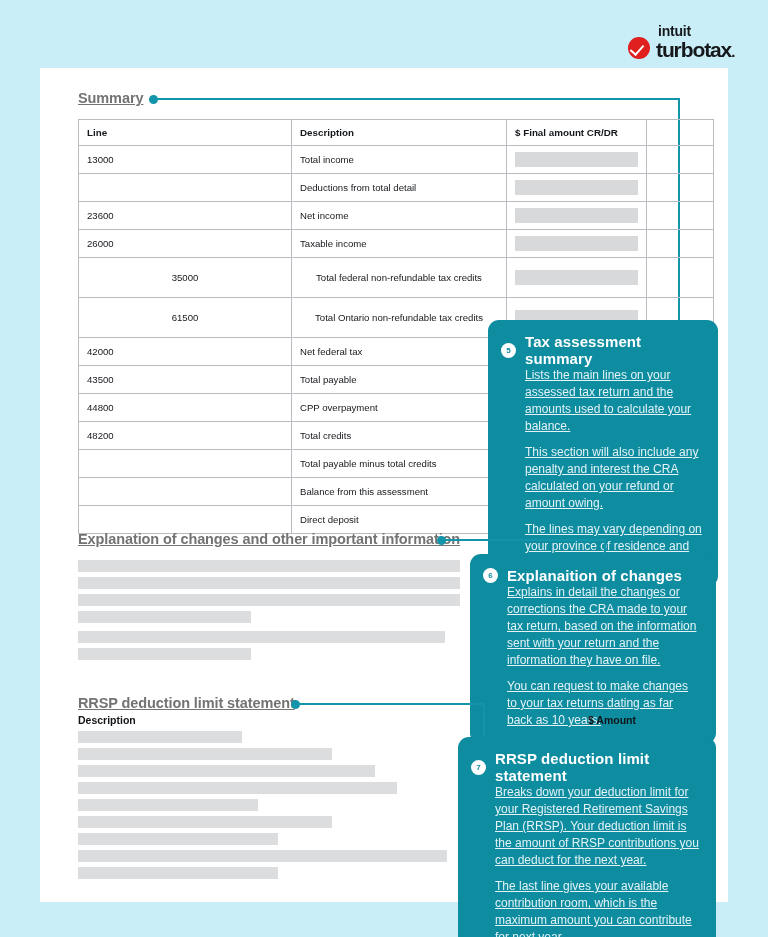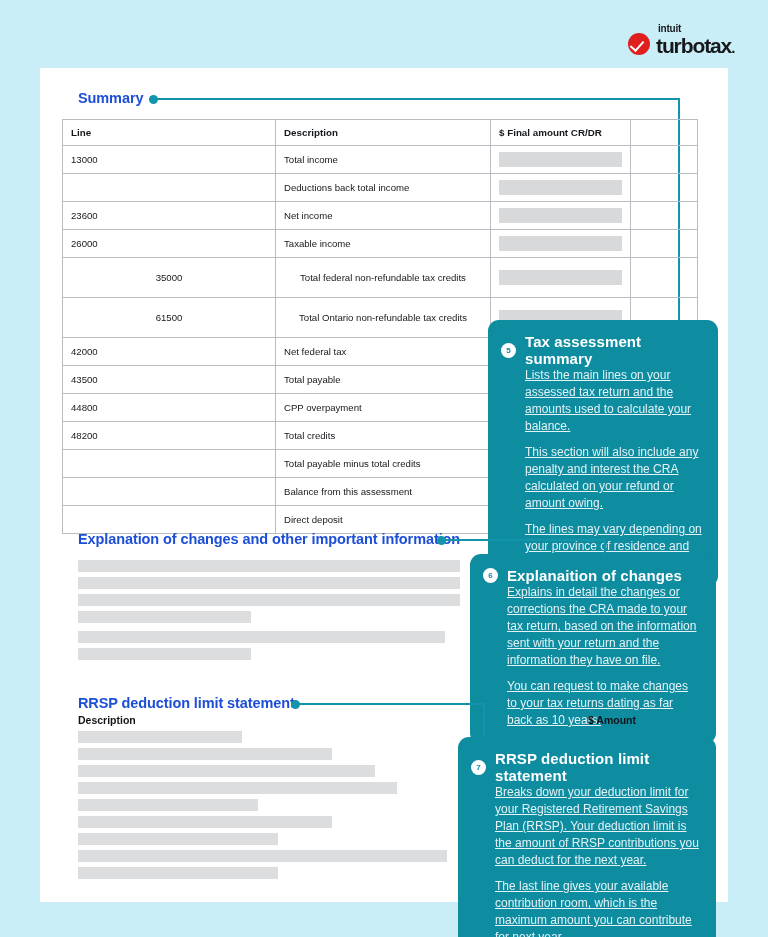--- a/index.html
+++ b/index.html
@@ -19,55 +19,55 @@
     background:#e01f1f;position:relative;flex:0 0 auto;
     margin-bottom:1px;
   }
   .logo-check:before{
     content:"";position:absolute;left:5px;top:5px;
     width:6px;height:11px;border:solid #fff;
     border-width:0 2.6px 2.6px 0;transform:rotate(42deg);
   }
   .logo-words{display:flex;flex-direction:column;line-height:1;}
   .logo-intuit{
-    font-size:10px;font-weight:bold;color:#16181c;
+    font-size:14px;font-weight:bold;color:#16181c;
     letter-spacing:-0.2px;margin-left:2px;margin-bottom:1px;
   }
   .logo-tt{
     font-size:21px;font-weight:bold;color:#16181c;
     letter-spacing:-1.1px;
   }
   .logo-tt .dot{font-size:15px;}
 
   
   .sheet{
     position:absolute;left:40px;top:68px;
     width:688px;height:834px;background:#ffffff;
   }
 
   
   .sec-head{
     position:absolute;font-size:14.5px;font-weight:bold;
-    color:#1d4ed8;letter-spacing:-0.1px;white-space:nowrap;
+    color:#737373;letter-spacing:-0.1px;white-space:nowrap;text-decoration:underline;
   }
   #head-summary{left:78px;top:90px;}
   #head-explanation{left:78px;top:531px;}
   #head-rrsp{left:78px;top:695px;}
 
   
   .c-dot{
     position:absolute;width:9px;height:9px;border-radius:50%;
     background:#1294ab;
   }
   .c-h{position:absolute;height:2px;background:#1294ab;}
   .c-v{position:absolute;width:2px;background:#1294ab;}
 
   
   .tbl{
-    position:absolute;left:62px;top:119px;width:635px;
+    position:absolute;left:78px;top:119px;width:635px;
     border-collapse:collapse;table-layout:fixed;
     font-size:9.6px;color:#15181c;
   }
   .tbl col.c-line{width:213px;}
   .tbl col.c-desc{width:215px;}
   .tbl col.c-amt{width:140px;}
   .tbl col.c-x{width:67px;}
   .tbl th,.tbl td{
     border:1px solid #b9bdc2;
     padding:6px 8px;text-align:left;vertical-align:middle;
@@ -152,21 +152,21 @@
       <tr>
         <td class="cell-line">13000</td>
         <td class="cell-desc">Total income</td>
         <td class="cell-amt">
           <span class="bar"></span>
         </td>
         <td class="cell-x"></td>
       </tr>
       <tr>
         <td class="cell-line"></td>
-        <td class="cell-desc">Deductions back total income</td>
+        <td class="cell-desc">Deductions from total detail</td>
         <td class="cell-amt">
           <span class="bar"></span>
         </td>
         <td class="cell-x"></td>
       </tr>
       <tr>
         <td class="cell-line">23600</td>
         <td class="cell-desc">Net income</td>
         <td class="cell-amt">
           <span class="bar"></span>

